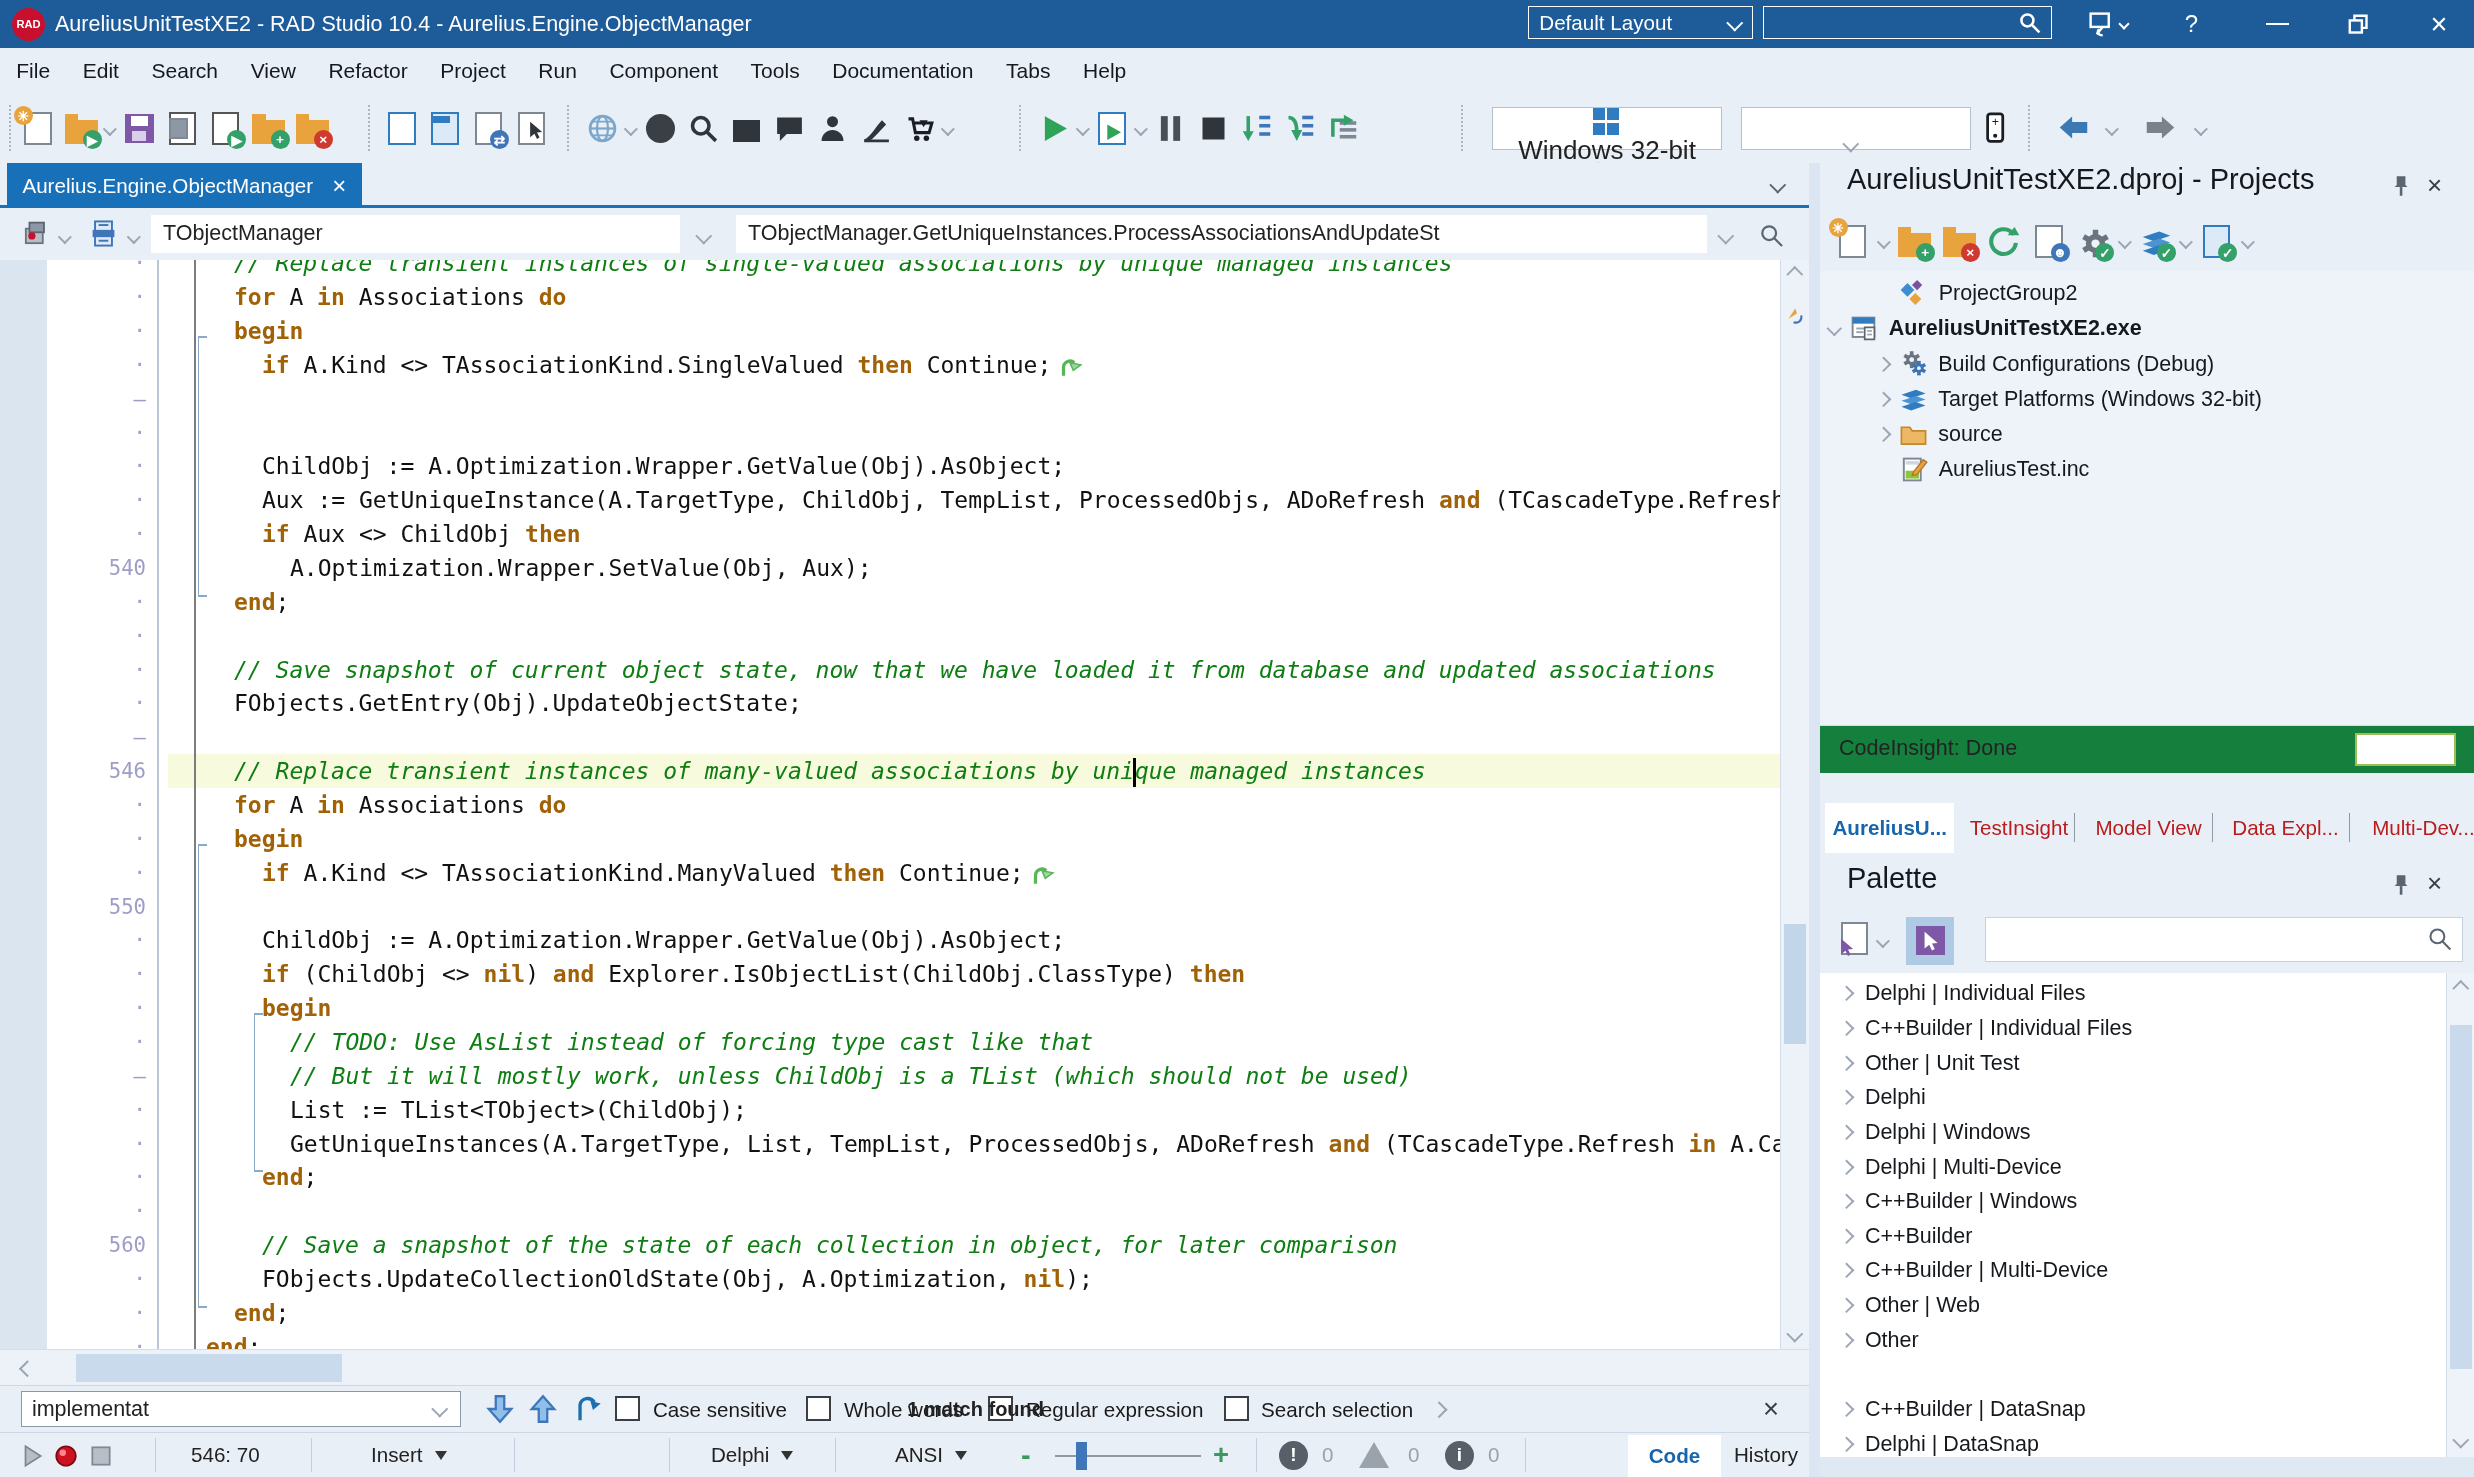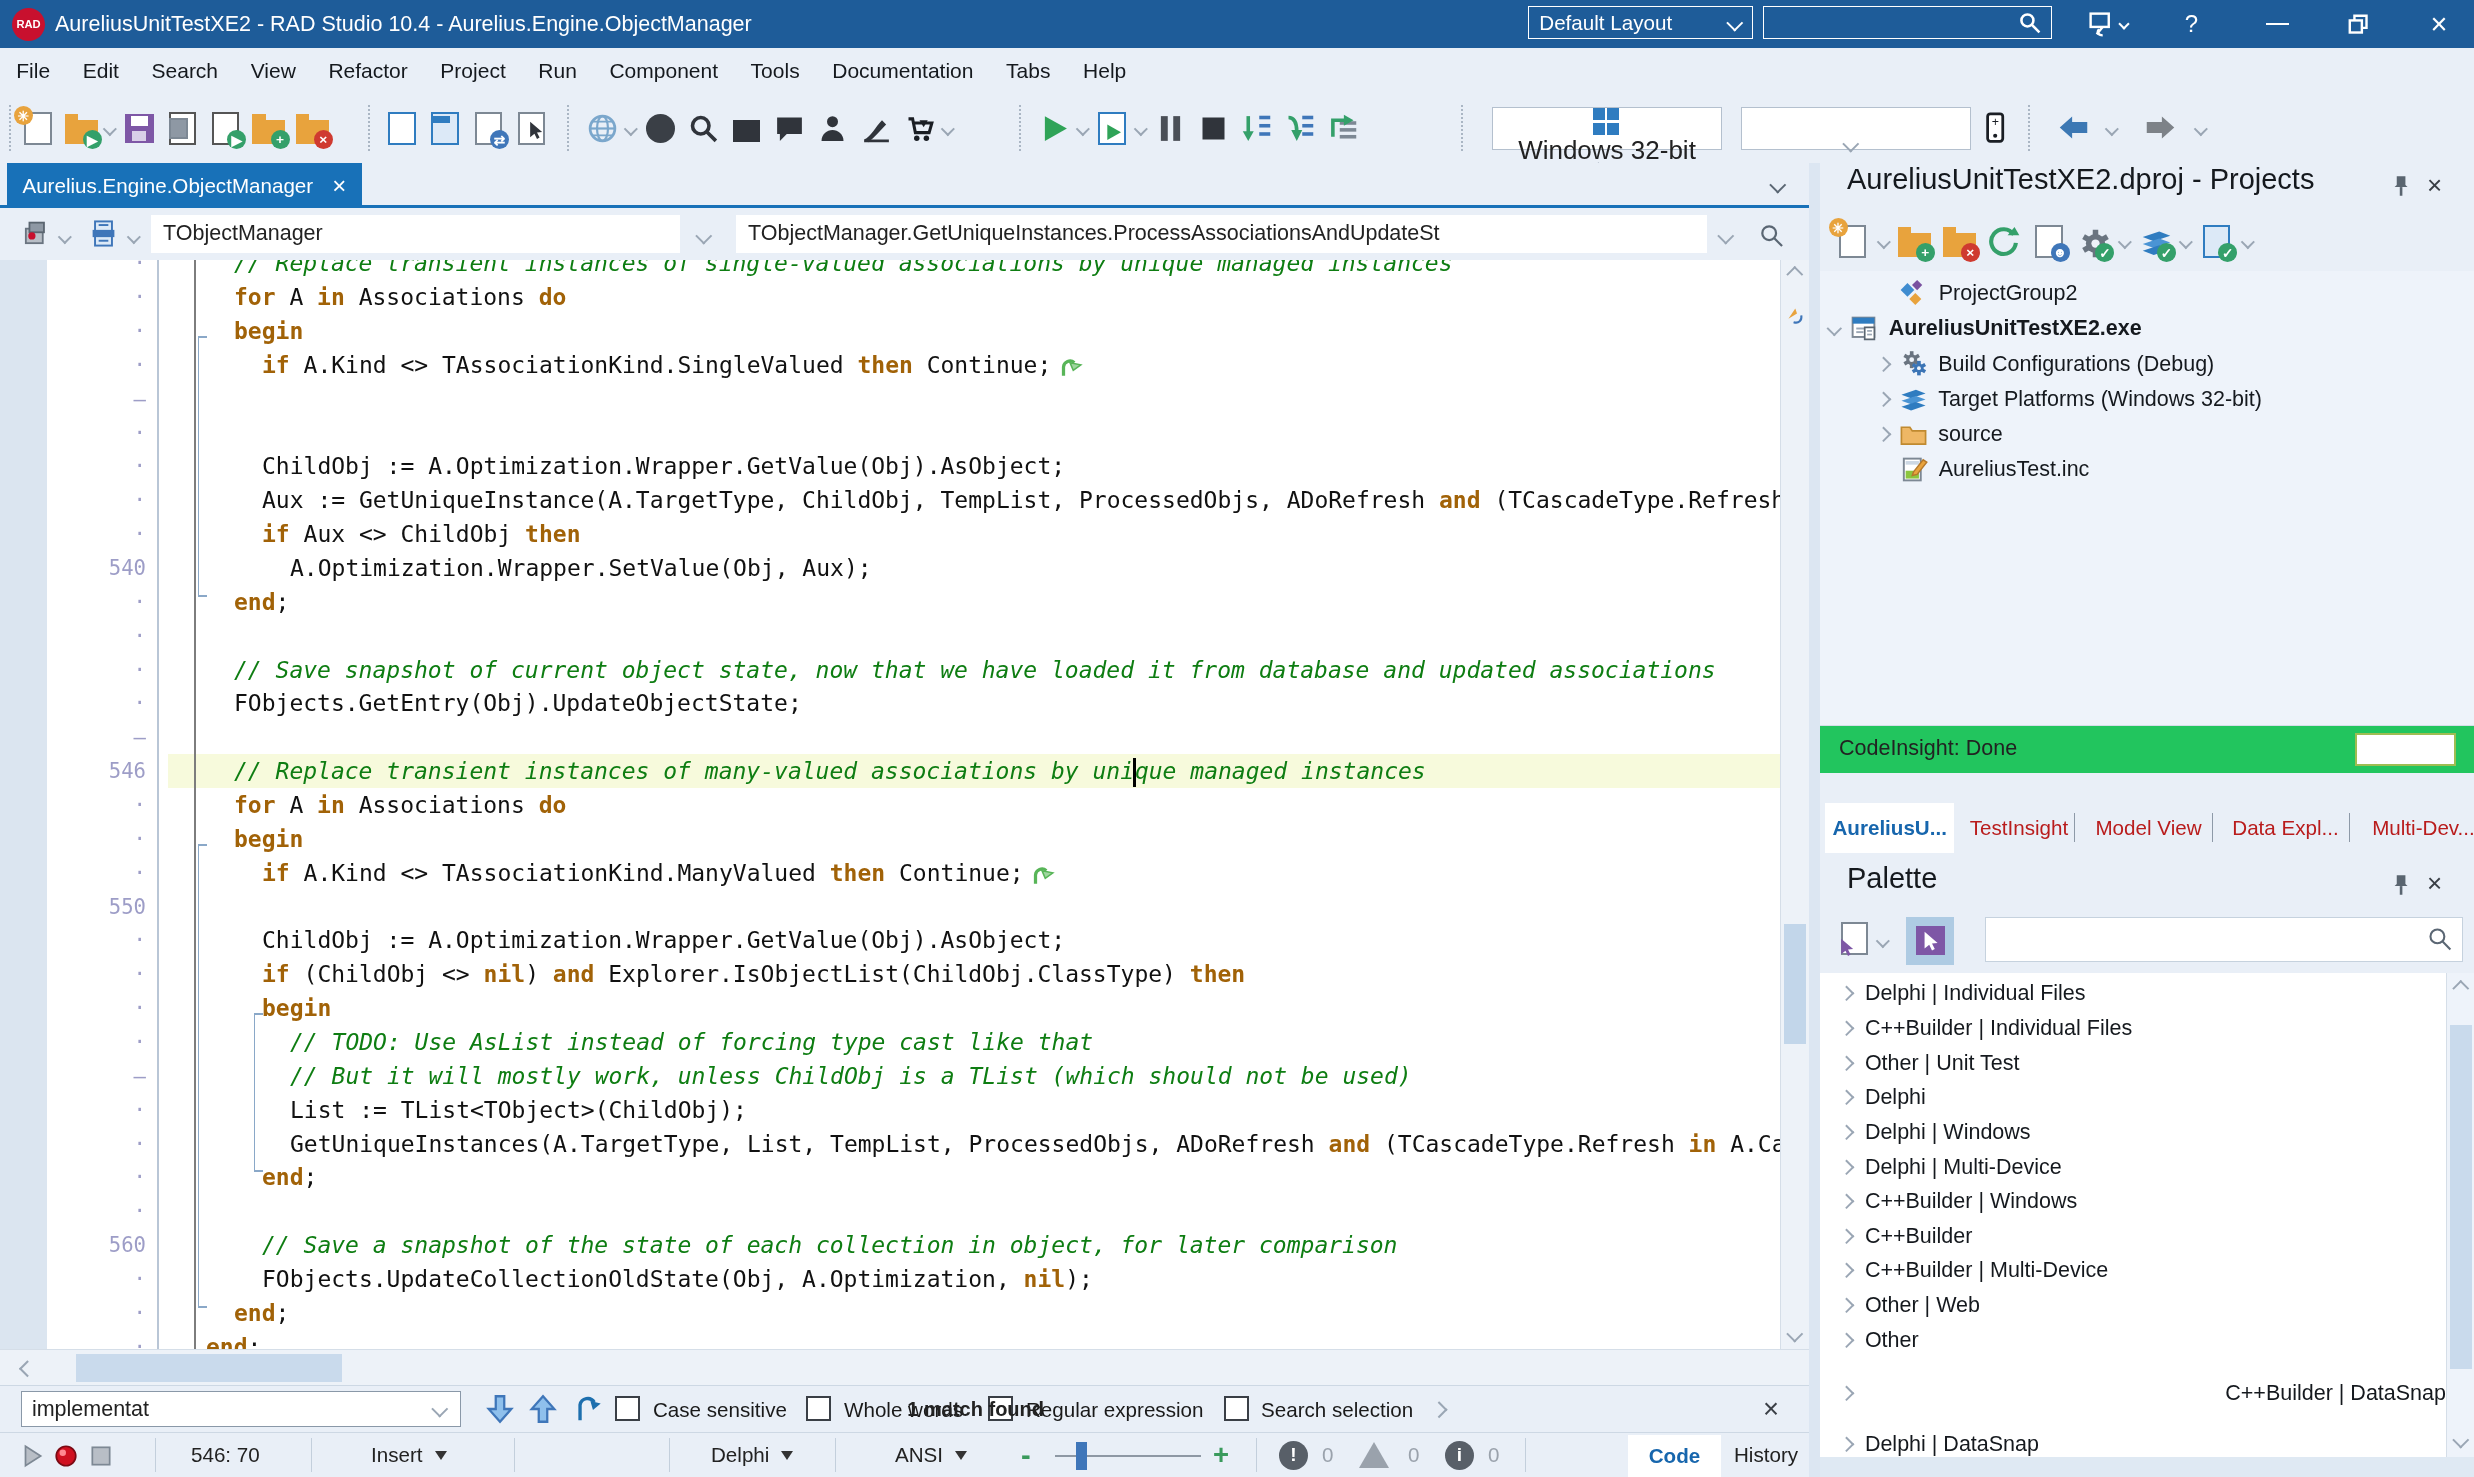--- a/index.html
+++ b/index.html
@@ -86,21 +86,21 @@
   #splitter{position:absolute;left:1809px;top:163px;width:11.2px;height:1315px;background:#dce6f2;}
   #rightcol{position:absolute;left:1820px;top:163px;width:655px;height:1315px;background:#e9eff7;}
   .phead{position:absolute;left:8px;width:655px;height:48px;display:flex;align-items:flex-start;font-size:29px;color:#15191e;padding-left:19px;box-sizing:border-box;}
   .pico{position:absolute;width:29px;height:29px;}
   .pico svg{width:100%;height:100%;}
   #ptoolbar{position:absolute;left:0;top:50px;width:655px;height:57px;display:flex;align-items:center;gap:6.9px;padding-left:13.7px;box-sizing:border-box;}
   #ptree{position:absolute;left:0;top:108px;width:655px;height:454px;background:#eef3fa;}
   .trow{position:absolute;left:0;width:655px;height:35px;display:flex;align-items:center;font-size:21.5px;color:#15191e;gap:10.3px;}
   .trow .ticon{width:29px;height:29px;flex:none;}
   .trow .ticon svg{width:100%;height:100%;}
-  #ci-row{position:absolute;left:0;top:562px;width:655px;height:48px;background:#22c55e;border-top:1.7px solid #d5dee8;box-sizing:border-box;}
+  #ci-row{position:absolute;left:0;top:562px;width:655px;height:48px;background:#15803d;border-top:1.7px solid #d5dee8;box-sizing:border-box;}
   #ci-bar{position:absolute;right:19px;top:6.9px;width:101px;height:33px;background:#fff;border:2.6px solid #9ebd52;box-sizing:border-box;}
   #ptabs{position:absolute;left:0;top:640px;width:655px;height:50px;}
   .ptab{position:absolute;top:0;height:50px;display:flex;align-items:center;justify-content:center;font-size:20.6px;color:#b91c1c;}
   .ptab.active{background:#fff;color:#1766ad;font-weight:bold;}
   .ptabsep{position:absolute;top:10.3px;height:29px;border-left:1.7px solid #8e9aa8;}
   #palette-head-row{top:699px;}
   #paltoolbar{position:absolute;left:0;top:747px;width:655px;height:64px;}
   #pal-search{position:absolute;left:165px;top:6.9px;width:478px;height:45px;background:#fff;border:1.7px solid #c6d2de;box-sizing:border-box;}
   #pallist{position:absolute;left:0;top:810px;width:626px;height:484px;background:#fff;overflow:hidden;}
   .palrow{position:absolute;left:0;width:626px;height:34px;display:flex;align-items:center;gap:13.7px;padding-left:20.6px;box-sizing:border-box;font-size:21.5px;color:#15191e;}
@@ -799,21 +799,21 @@
        <span>Other | Web</span>
         </div>
         <div class="palrow" style="top:280px;">
        <span class="cv right lite" style="width:8.6px;height:8.6px;flex:none;"></span>
        <span>C++Builder | Multi-Device</span>
         </div>
         <div class="palrow" style="top:350px;">
        <span class="cv right lite" style="width:8.6px;height:8.6px;flex:none;"></span>
        <span>Other</span>
         </div>
-        <div class="palrow" style="top:403px;justify-content:space-between;">
+        <div class="palrow" style="top:419px;">
        <span class="cv right lite" style="width:8.6px;height:8.6px;flex:none;"></span>
        <span>C++Builder | DataSnap</span>
         </div>
         <div class="palrow" style="top:454px;">
        <span class="cv right lite" style="width:8.6px;height:8.6px;flex:none;"></span>
        <span>Delphi | DataSnap</span>
         </div>
       </div>
     <div id="palscroll">
       <span class="cv up lite" style="position:absolute;left:7.7px;top:10.3px;"></span>

